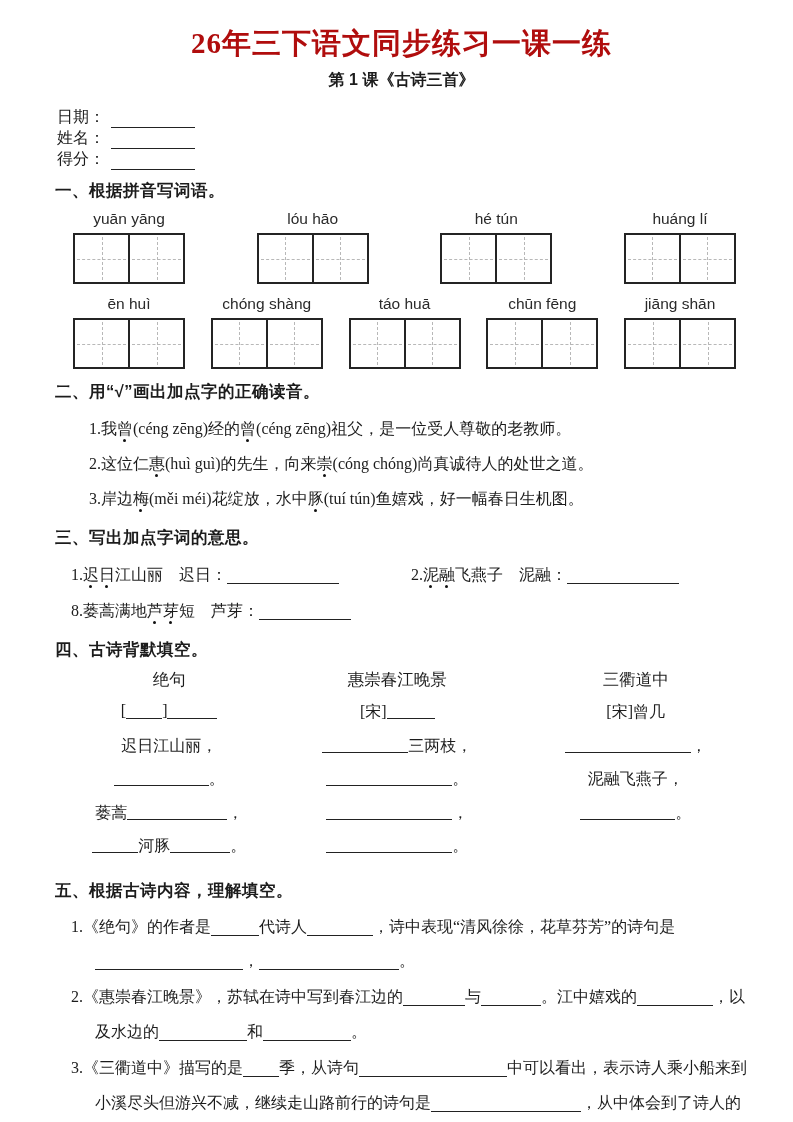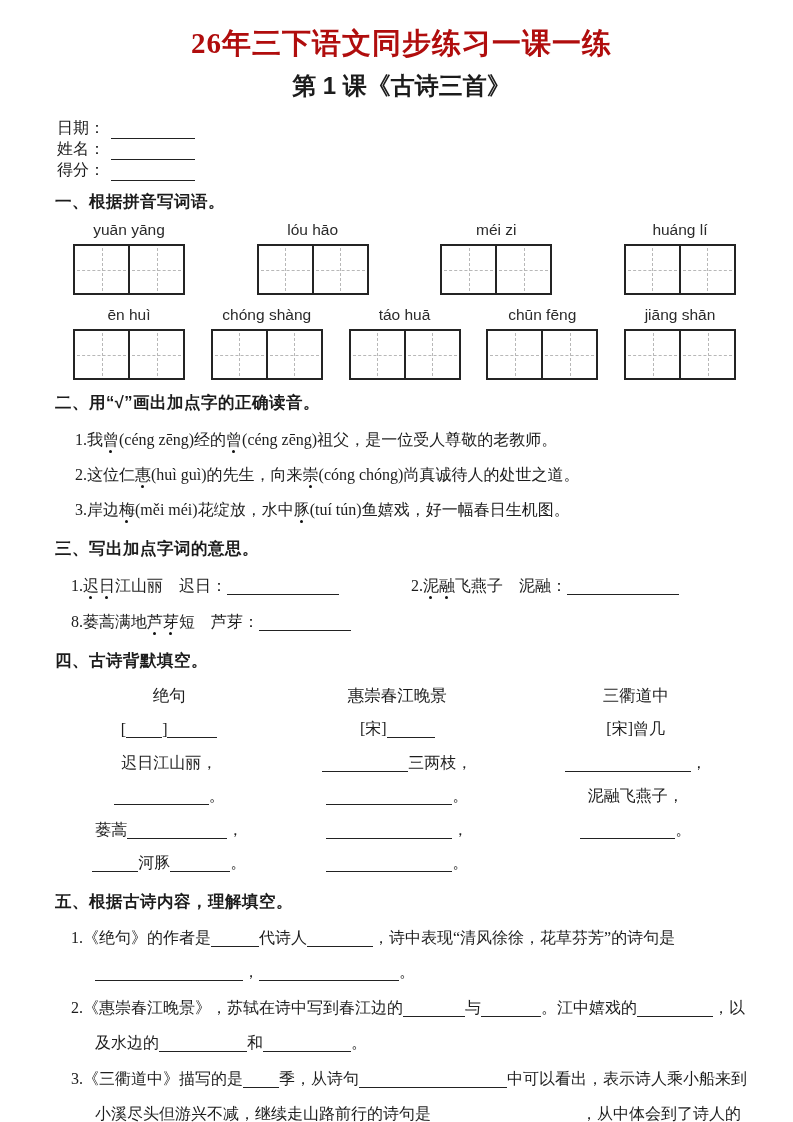--- a/index.html
+++ b/index.html
@@ -9,21 +9,21 @@
     color:#1c1c1c;font-size:16px;
   }
   .page{padding:14px 45px 0 55px;box-sizing:border-box;width:793px;height:1004px;position:relative;}
 
   
   .title{
     text-align:center;font-weight:bold;font-size:29px;letter-spacing:1px;
     margin:10px 0 6px 0;
   }
   .subtitle{
-    text-align:center;font-weight:bold;font-size:24px;
+    text-align:center;font-weight:bold;font-size:16px;
     font-family:"Liberation Sans","DejaVu Sans",sans-serif;
     margin:0 0 16px 0;
   }
 
   
   .info-row{display:flex;margin:0 0 10px 2px;flex-direction:column;}
   .info-field{display:flex;align-items:flex-end;}
   .info-field .lbl{font-size:16px;}
   .info-field .blank{margin-left:6px;}
   .info-gap1{width:118px;}
@@ -42,32 +42,32 @@
     font-family:"Liberation Sans","DejaVu Sans",sans-serif;
     font-size:15.5px;color:#2a2a2a;margin-bottom:5px;white-space:nowrap;
   }
   .pgrid{display:flex;border:2px solid #242424;background:#fff;}
   .pcell{width:53px;height:47px;position:relative;border-left:2px solid #242424;}
   .pcell:first-child{border-left:none;}
   .pcell::before{content:"";position:absolute;left:50%;top:2px;bottom:2px;border-left:1px dashed #b8b8b8;}
   .pcell::after{content:"";position:absolute;top:50%;left:2px;right:2px;border-top:1px dashed #b8b8b8;}
 
   
-  .line{line-height:2.2;margin-left:20px;white-space:nowrap;}
+  .line{line-height:2.2;margin-left:34px;white-space:nowrap;}
   .blank{display:inline-block;border-bottom:1px solid #222;height:1em;vertical-align:-4px;}
   .dot{position:relative;}
   .dot::after{content:"";position:absolute;left:50%;bottom:-0.32em;width:3px;height:3px;margin-left:-2px;border-radius:50%;background:#111;}
 
   
   .s3-grid{display:grid;grid-template-columns:340px auto;margin-left:16px;}
   .s3-grid .line{margin-left:0;line-height:2.25;}
 
   
   .s4-grid{display:grid;grid-template-columns:30% 37% 33%;margin:2px 0 4px 12px;}
-  .s4-cell{text-align:center;height:33.5px;display:flex;align-items:center;justify-content:center;white-space:nowrap;}
+  .s4-cell{text-align:center;height:33.5px;display:flex;justify-content:center;white-space:nowrap;}
   .s4-cell.poem-title{font-size:16.5px;}
 
   
   .s5-item{margin-left:16px;padding-left:24px;text-indent:-24px;line-height:2.15;margin-bottom:2px;}
 
   .footer{
     text-align:center;font-size:15.5px;margin-top:4px;
     font-family:"Liberation Sans","DejaVu Sans",sans-serif;
   }
 </style>
@@ -106,21 +106,21 @@
         </div>
       </div>
       <div class="pgroup">
         <div class="plabel">lóu hāo</div>
         <div class="pgrid">
           <div class="pcell"></div>
           <div class="pcell"></div>
         </div>
       </div>
       <div class="pgroup">
-        <div class="plabel">méi zi</div>
+        <div class="plabel">hé tún</div>
         <div class="pgrid">
           <div class="pcell"></div>
           <div class="pcell"></div>
         </div>
       </div>
       <div class="pgroup">
         <div class="plabel">huáng lí</div>
         <div class="pgrid">
           <div class="pcell"></div>
           <div class="pcell"></div>

